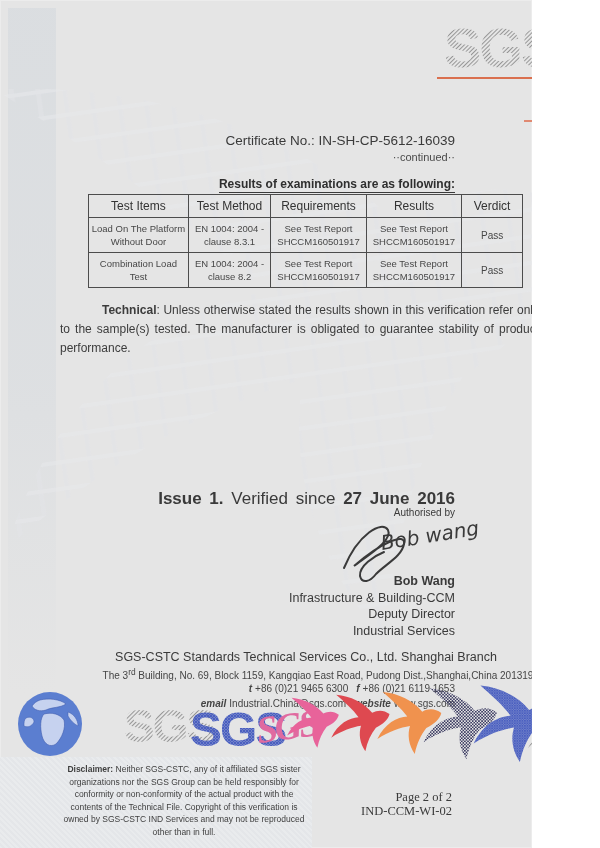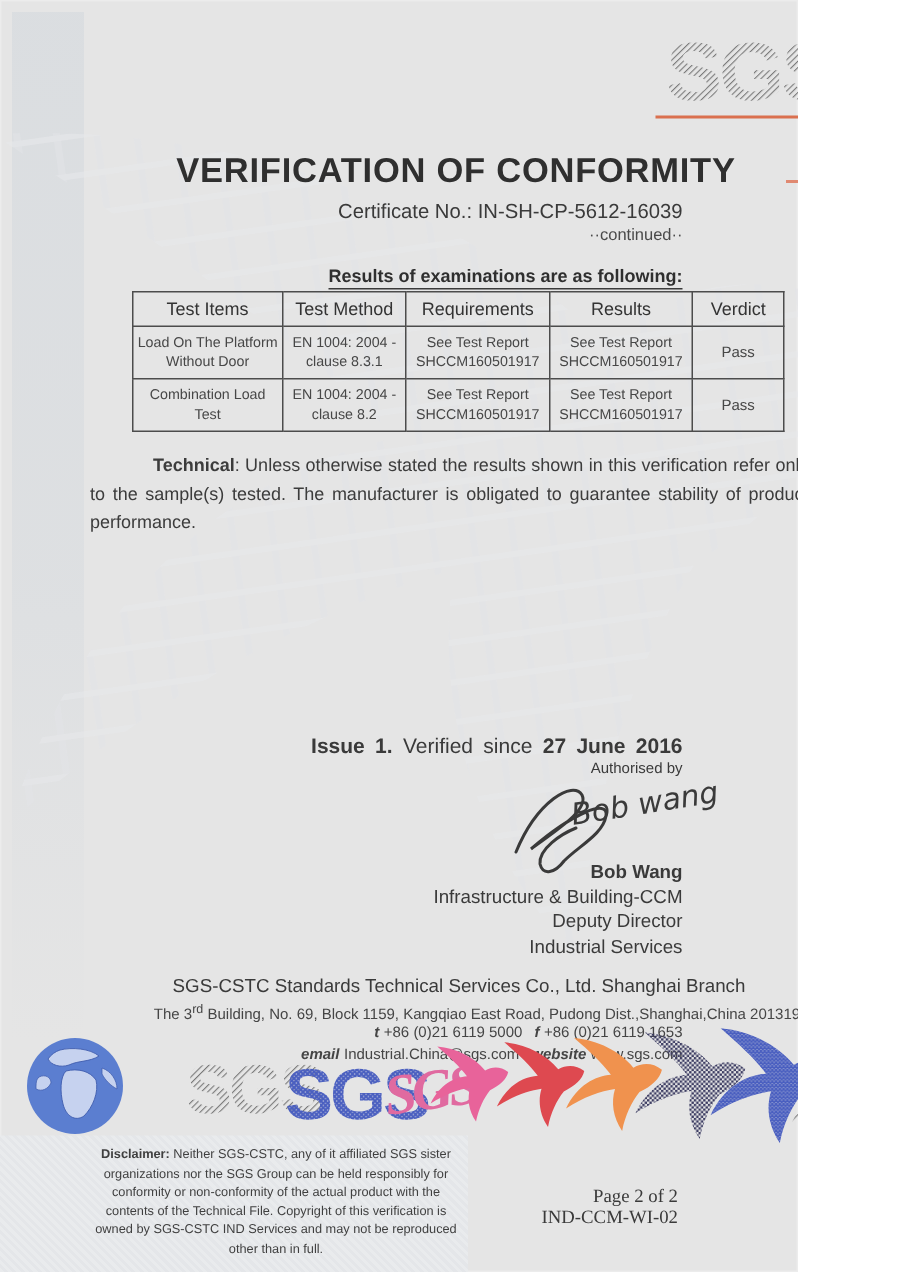--- a/index.html
+++ b/index.html
@@ -29,21 +29,21 @@
   table.results th,table.results td{border:1px solid #4c4c4c;text-align:center;vertical-align:middle;padding:1px 2px;}
   table.results th{font-size:12px;font-weight:normal;color:#333;height:20px;}
   table.results td{height:32px;line-height:13px;}
   .col1{width:23%;} .col2{width:19%;} .col3{width:22%;} .col4{width:22%;} .col5{width:14%;}
   td .cl{display:block;}
   
   .statement{position:absolute;left:60px;top:301px;width:479px;font-size:12px;line-height:19px;
     text-align:justify;text-indent:42px;color:#3c3c3c;}
   .statement .lbl{font-weight:bold;}
   
-  .issue-line{position:absolute;right:77px;top:489px;font-size:14px;color:#3a3a3a;word-spacing:3px;}
+  .issue-line{position:absolute;right:77px;top:489px;font-size:17px;color:#3a3a3a;word-spacing:3px;}
   .issue-line .b{font-weight:bold;}
   .authorised{position:absolute;right:77px;top:507px;font-size:10px;color:#3a3a3a;}
   .sig-svg{position:absolute;left:330px;top:516px;}
   .signer{position:absolute;right:77px;top:573px;text-align:right;font-size:12.5px;line-height:16.5px;color:#3a3a3a;}
   .signer .nm{font-weight:bold;}
   
   .company-name{position:absolute;left:0;top:650px;width:600px;text-align:center;padding-left:12px;
     box-sizing:border-box;font-size:12.5px;color:#3a3a3a;}
   .company-addr{position:absolute;left:0;top:667px;width:600px;text-align:center;padding-left:12px;
     box-sizing:border-box;font-size:10px;color:#454545;margin-left:12px;}
@@ -96,21 +96,20 @@
     <use href="#bird" x="10" y="0" width="660" height="660" fill="url(#hatchLight)"></use>
   </svg>
 
   <svg class="logo-svg" width="150" height="64">
     <text x="4" y="54" font-family="Liberation Sans, sans-serif" font-weight="bold" font-size="56" letter-spacing="-2" fill="url(#hatchGray)" transform="scale(1,0.98)">SGS</text>
   </svg>
   <div class="accent-h"></div>
   <div class="accent-v"></div>
   <div class="accent-title"></div>
 
-  <div class="title">VERIFICATION OF CONFORMITY</div>
   <div class="cert-line"><span>Certificate No.:</span>&nbsp;<span>IN-SH-CP-5612-16039</span></div>
   <div class="continued">··continued··</div>
 
   <div class="results-heading">Results of examinations are as following:</div>
   <table class="results">
     <colgroup>
         <col class="col1">
         <col class="col2">
         <col class="col3">
         <col class="col4">
@@ -181,21 +180,21 @@
 
   <div class="signer">
     <div class="nm">Bob Wang</div>
     <div>Infrastructure &amp; Building-CCM</div>
     <div>Deputy Director</div>
     <div>Industrial Services</div>
   </div>
 
   <div class="company-name">SGS-CSTC Standards Technical Services Co., Ltd. Shanghai Branch</div>
   <div class="company-addr"><span>The 3</span><sup>rd</sup><span> Building, No. 69, Block 1159, Kangqiao East Road, Pudong Dist.,Shanghai,China 201319</span></div>
-  <div class="company-tel"><span class="bi">t</span><span>+86 (0)21 6119 5000</span><span class="bi">f</span><span>+86 (0)21 6119 1653</span></div>
+  <div class="company-tel"><span class="bi">t</span><span>+86 (0)21 9465 6300</span><span class="bi">f</span><span>+86 (0)21 6119 1653</span></div>
   <div class="company-mail"><span class="bi">email</span><span>Industrial.China@sgs.com</span><span class="bi">website</span><span>www.sgs.com</span></div>
 
   <svg class="globe-svg" width="68" height="68" viewBox="0 0 68 68">
     <circle cx="34" cy="34" r="32" fill="#5b7ed0"></circle>
     <path d="M24,10 C32,8 44,9 50,14 C44,18 36,17 30,20 C24,22 18,20 16,16 C18,13 21,11 24,10 Z" fill="#c6d2ef" stroke="#3f5cae" stroke-width="0.6"></path>
     <path d="M28,24 C36,22 44,24 48,30 C50,38 46,48 40,54 C34,58 28,54 26,46 C24,38 24,28 28,24 Z" fill="#c6d2ef" stroke="#3f5cae" stroke-width="0.6"></path>
     <path d="M52,22 C58,24 62,30 62,36 C58,34 54,30 52,26 Z" fill="#c6d2ef" stroke="#3f5cae" stroke-width="0.5"></path>
     <path d="M10,28 C14,26 18,28 18,32 C16,36 12,38 8,36 C8,32 8,30 10,28 Z" fill="#c6d2ef" stroke="#3f5cae" stroke-width="0.5"></path>
   </svg>
 

